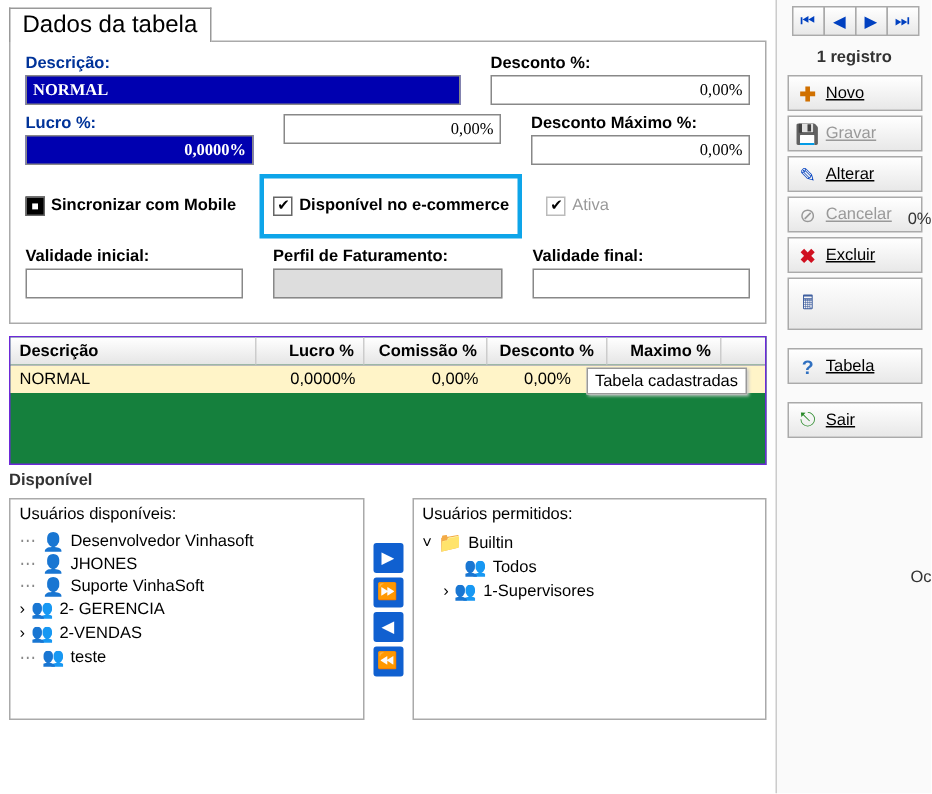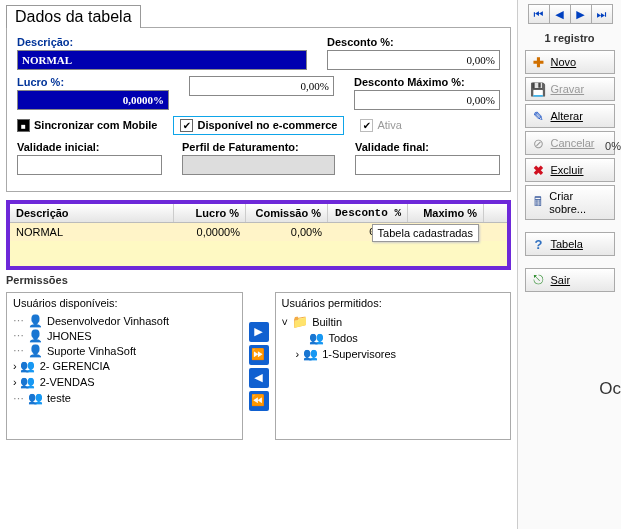--- a/index.html
+++ b/index.html
@@ -68,54 +68,54 @@
   }
   .checkrow { display: flex; align-items: center; gap: 16px; margin: 4px 0 6px; }
   .check-item { display: flex; align-items: flex-start; gap: 4px; }
   .chk { width:13px; height:13px; border:1px solid #666; display:inline-block; background:#fff; font-size:10px; line-height:11px; text-align:center; }
   .chk.checked::after { content:"✔"; color:#000; }
   .chk.black-fill { background:#000; }
   .chk.black-fill::after { content:"■"; color:#fff; font-size:8px; line-height:11px;}
   .chk.disabled { border-color:#bbb; color:#bbb; }
   .bold { font-weight:bold; }
   .red-highlight {
-    border: 1px solid #0ea5e9;
-    padding: 2px 6px;
+    border: 3px solid #0ea5e9;
+    padding: 12px 6px;
   }
   .select-input {
     border: 1px solid #888;
     height: 20px;
     background: #ddd;
     width: 100%;
   }
   
   .grid {
-    border: 4px solid #6d28d9;
-    height: 70px;
-    background: #fef9c3;
+    border: 1px solid #6d28d9;
+    height: 86px;
+    background: #15803d;
     position: relative;
   }
   .grid-head {
     display: flex;
     background: linear-gradient(#fff, #e5e5e5);
     border-bottom: 1px solid #bbb;
     font-weight: bold;
   }
   .grid-head div { padding: 3px 6px; border-right: 1px solid #ccc; }
   .grid-row { display: flex; background: #fff4c8; }
   .grid-row div { padding: 3px 6px; }
   .col-desc { width: 164px; }
   .col-lucro { width: 72px; text-align: right; }
   .col-com { width: 82px; text-align: right; }
-  .col-desc2 { width: 80px; text-align: right; font-family: Liberation Mono, monospace; }
+  .col-desc2 { width: 80px; text-align: center; }
   .col-max { width: 76px; text-align: right; }
   .tooltip {
     position: absolute;
     top: 20px;
-    right: 28px;
+    right: 12px;
     background: #fff;
     border: 1px solid #999;
     padding: 2px 5px;
     box-shadow: 1px 1px 2px #ccc;
   }
   .perm-title { font-weight: bold; color: #333; margin: 4px 0 6px; }
   .perm-wrap { display: flex; gap: 6px; }
   .perm-box {
     border: 1px solid #aaa;
     flex: 1;
@@ -172,21 +172,21 @@
   .u { text-decoration: underline; }
   .ic-plus { color:#d07000; font-weight:bold;}
   .ic-disk { color:#999; }
   .ic-edit { color:#0040c0; }
   .ic-cancel { color:#999; }
   .ic-x { color:#d01020; font-weight:bold; }
   .ic-calc { color:#4060a0; }
   .ic-help { color:#3070c0; font-weight:bold; }
   .ic-exit { color:#2a8a2a; }
   .extra-right { position:absolute; right:0; top:140px; font-size:11px; color:#333;}
-  .side-marker { position:absolute; right:0; top:379px; font-size:17px; color:#333; }
+  .side-marker { position:absolute; right:0; top:379px; font-size:11px; color:#333; }
 </style>
 </head>
 <body>
 
 <div class="main-area">
   <div class="tab">Dados da tabela</div>
 
   <div class="form-panel">
     <div class="row">
       <div class="field" style="flex:0 0 290px">
@@ -256,21 +256,21 @@
     <div class="grid-row">
       <div class="col-desc">NORMAL</div>
       <div class="col-lucro">0,0000%</div>
       <div class="col-com">0,00%</div>
       <div class="col-desc2">0,00%</div>
       <div class="col-max">0,00%</div>
     </div>
     <div class="tooltip">Tabela cadastradas</div>
   </div>
 
-  <div class="perm-title">Permissões</div>
+  <div class="perm-title">Disponível</div>
   <div class="perm-wrap">
     <div class="perm-box">
       <div class="perm-label">Usuários disponíveis:</div>
       <div class="tree-item">
           <span class="dots">⋯</span>
           <span class="user-icon">👤</span>
           <span>Desenvolvedor Vinhasoft</span>
         </div>
       <div class="tree-item">
           <span class="dots">⋯</span>
@@ -348,21 +348,20 @@
   <div class="action-btn">
     <span class="ic ic-cancel">⊘</span>
     <span class="disabled-text"><span class="u">Cancelar</span></span>
   </div>
   <div class="action-btn">
     <span class="ic ic-x">✖</span>
     <span><span class="u">Excluir</span></span>
   </div>
   <div class="action-btn two-line">
     <span class="ic ic-calc">🖩</span>
-    <span>Criar sobre...</span>
   </div>
   <div style="height:6px"></div>
   <div class="action-btn">
     <span class="ic ic-help">?</span>
     <span><span class="u">Tabela</span></span>
   </div>
   <div style="height:6px"></div>
   <div class="action-btn">
     <span class="ic ic-exit">⎋</span>
     <span><span class="u">Sair</span></span>

